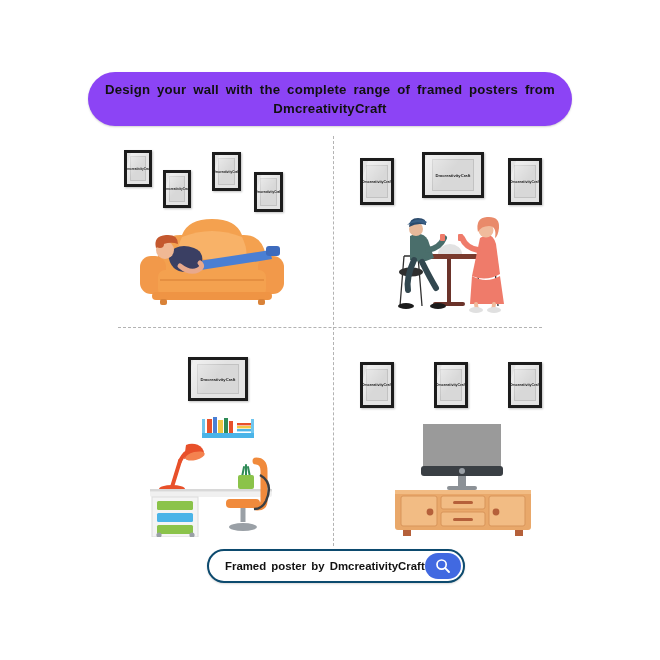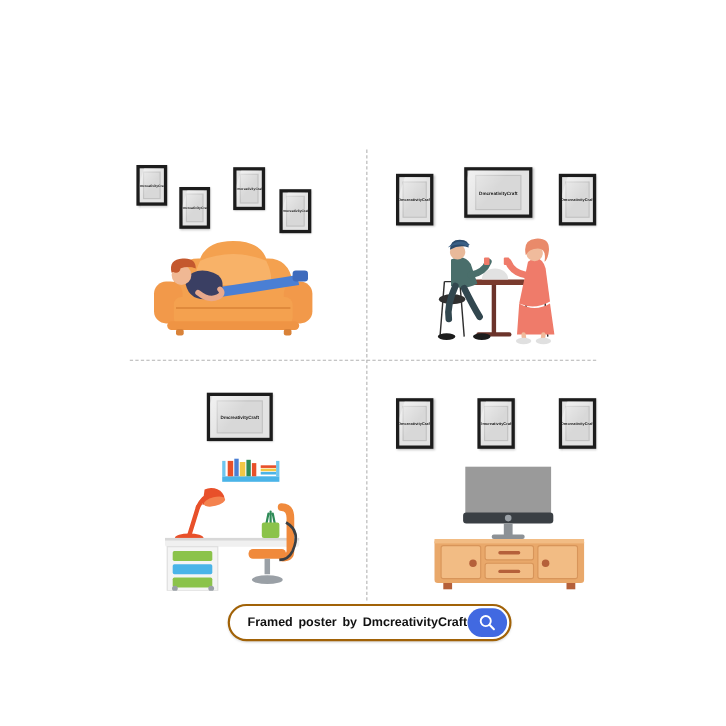--- a/index.html
+++ b/index.html
@@ -58,21 +58,21 @@
     white-space:nowrap;transform-origin:center;
     text-shadow:0 0 1px rgba(255,255,255,.6);
   }
   .sz-xs .plabel{font-size:3.1px;}
   .sz-s  .plabel{font-size:3.6px;}
   .sz-m  .plabel{font-size:4.2px;}
 
   
   .searchbar{
     position:absolute;left:207px;top:549px;width:258px;height:34px;
-    background:#ffffff;border:2px solid #a16207;border-radius:18px;
+    background:#ffffff;border:2px solid #0c4a6e;border-radius:18px;
     display:flex;align-items:center;box-sizing:border-box;
     box-shadow:0 1px 2px rgba(0,0,0,.15);
   }
   .search-text{
     flex:1;padding-left:16px;font-size:11.4px;font-weight:bold;color:#111;
     word-spacing:2px;white-space:nowrap;
   }
   .search-btn{
     width:36px;height:26px;margin-right:4px;border-radius:14px;
     background:#4169e1;display:flex;align-items:center;justify-content:center;
@@ -80,20 +80,23 @@
   }
 
   
   .ill{position:absolute;}
 </style>
 </head>
 <body>
 
 <div class="canvas">
 
+  <div class="banner">
+    <div class="banner-text">Design your wall with the complete range of framed posters from DmcreativityCraft</div>
+  </div>
 
   <div class="div-h"></div>
   <div class="div-v"></div>
 
   <div class="frame sz-xs" style="left:124px;top:150px;width:28px;height:37px;">
     <div class="mat">
       <span class="plabel">DmcreativityCraft</span>
     </div>
   </div>
   <div class="frame sz-xs" style="left:163px;top:170px;width:28px;height:38px;">

